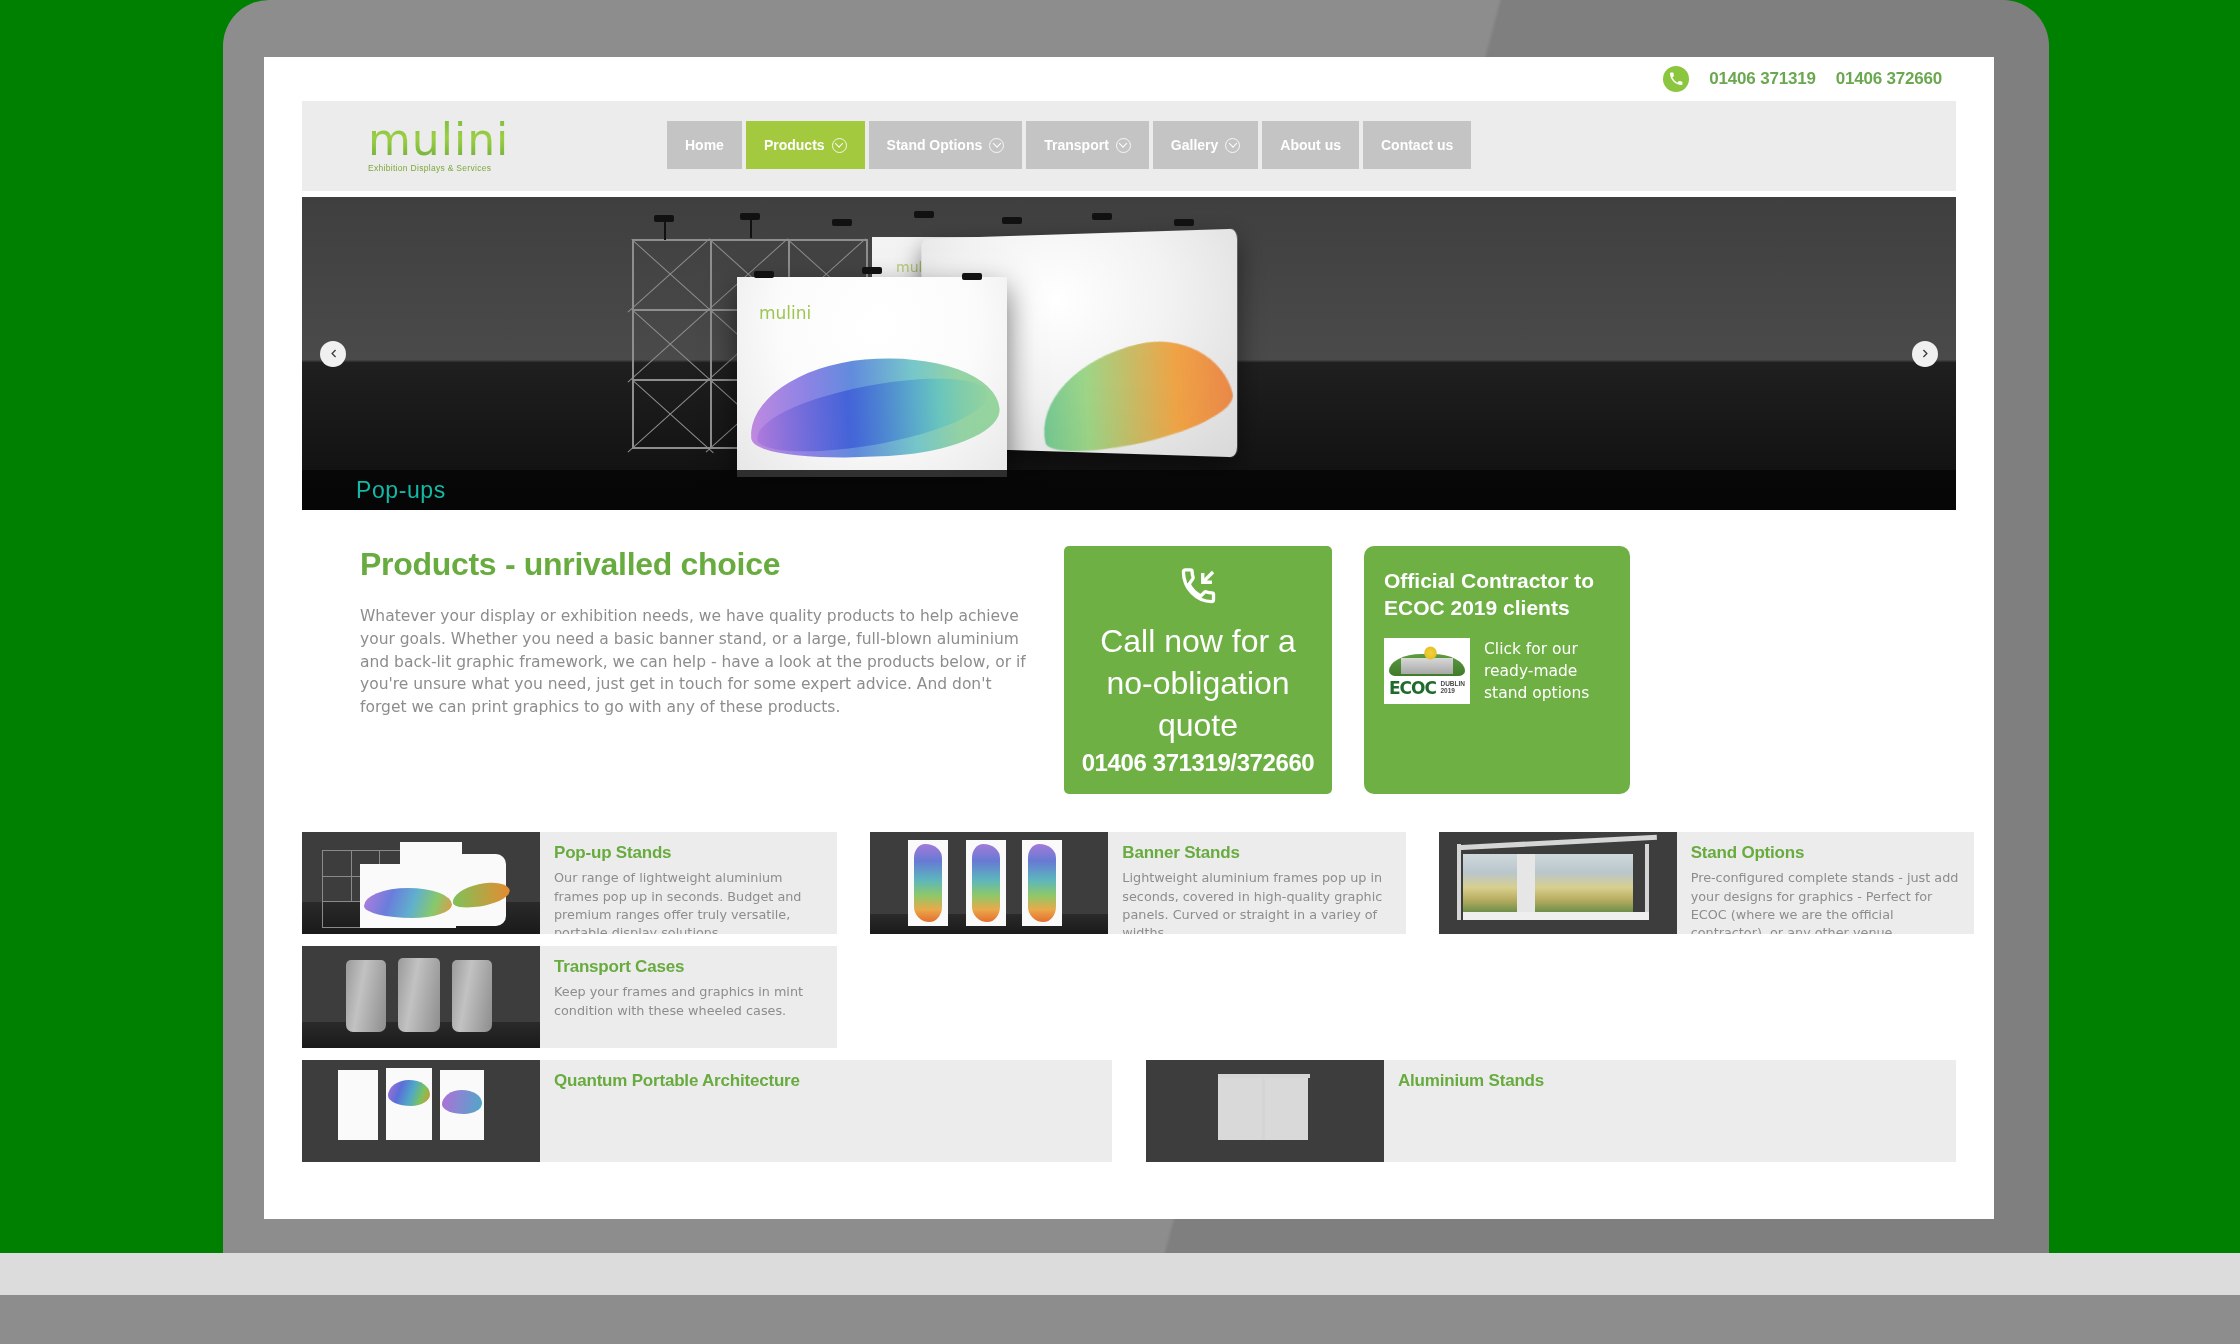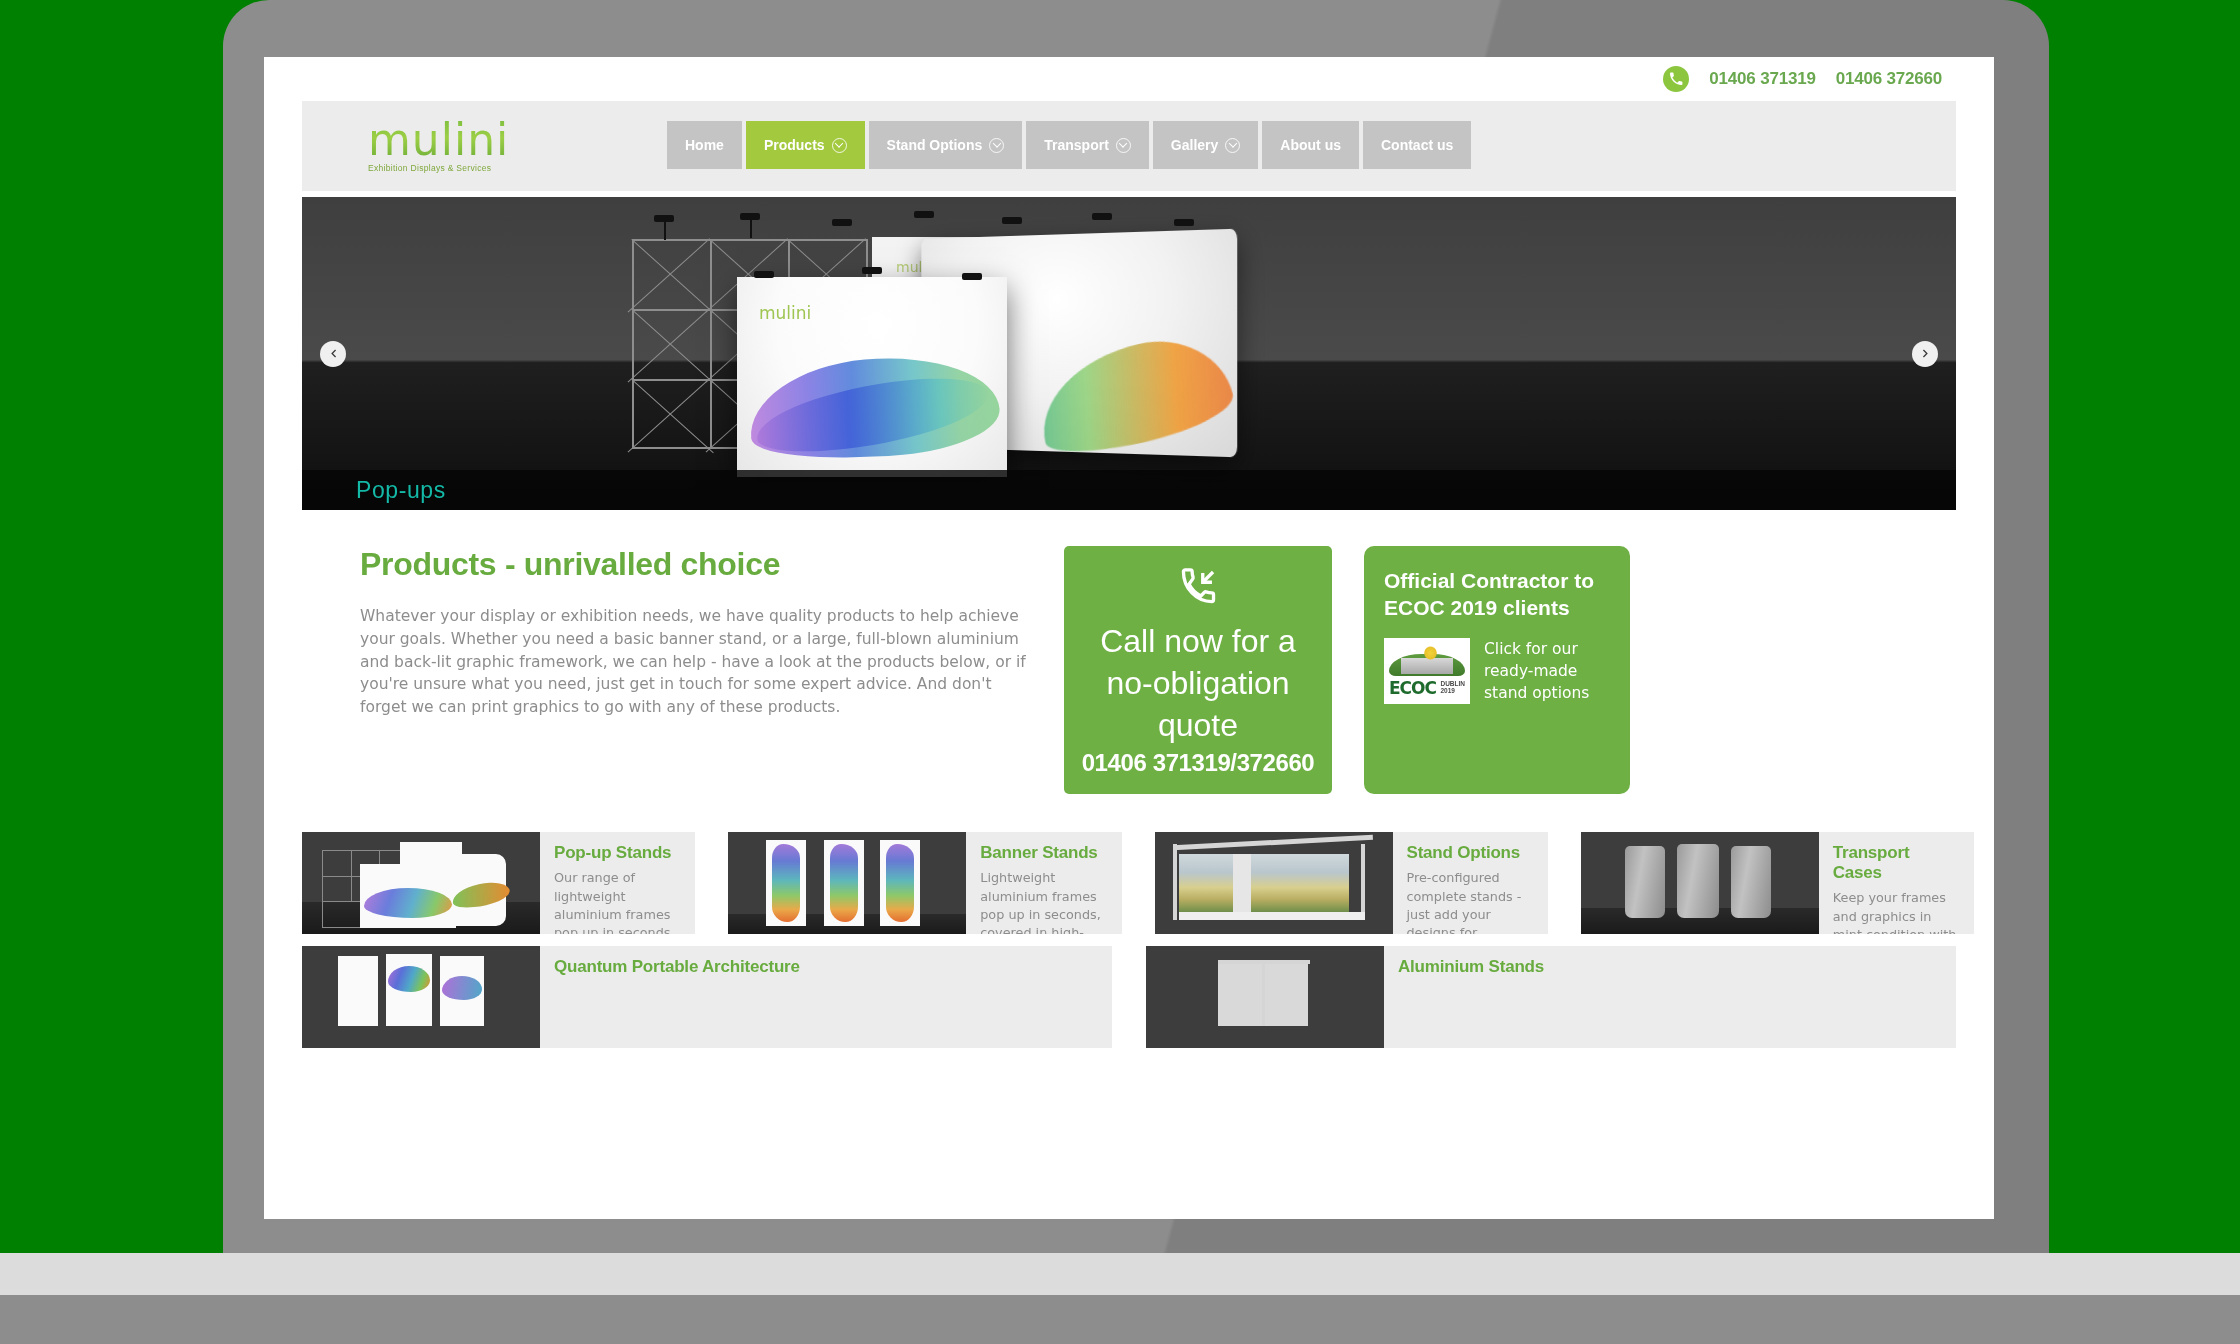--- a/index.html
+++ b/index.html
@@ -309,21 +309,21 @@
     position: absolute; right: 5px; bottom: 9px; text-align: left;
     font-size: 6.5px; font-weight: bold; color: #4a4a4a; line-height: 1.15;
   }
   .ecoc-cap { font-size: 15.5px; line-height: 1.42; font-family: "DejaVu Sans", sans-serif; }
 
   
   .cards {
     margin: 38px 20px 0 38px;
     padding-left: 0px;
     display: grid;
-    grid-template-columns: 1fr 1fr 1fr 1fr;
+    grid-template-columns: 1fr 1fr 1fr;
     gap: 12px 33px;
   }
   .card {
     display: flex;
     background: #ececec;
     height: 102px;
     overflow: hidden;
     cursor: pointer;
   }
   .card-img {

